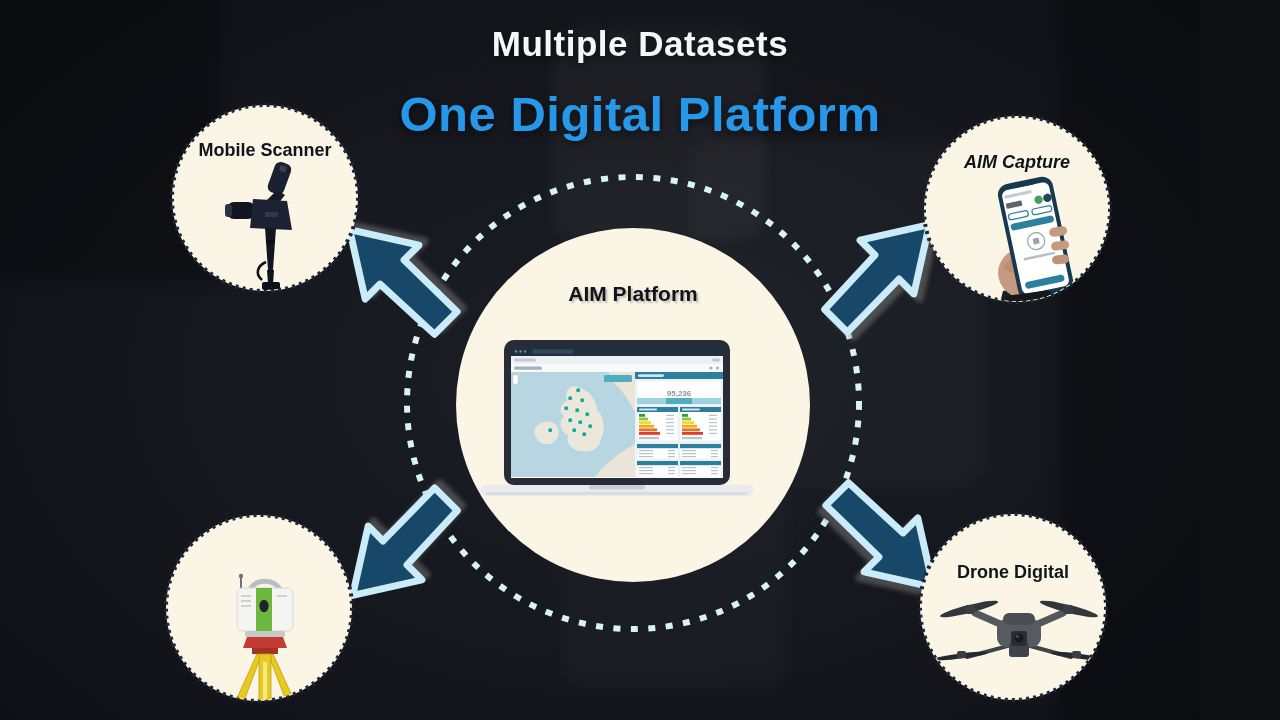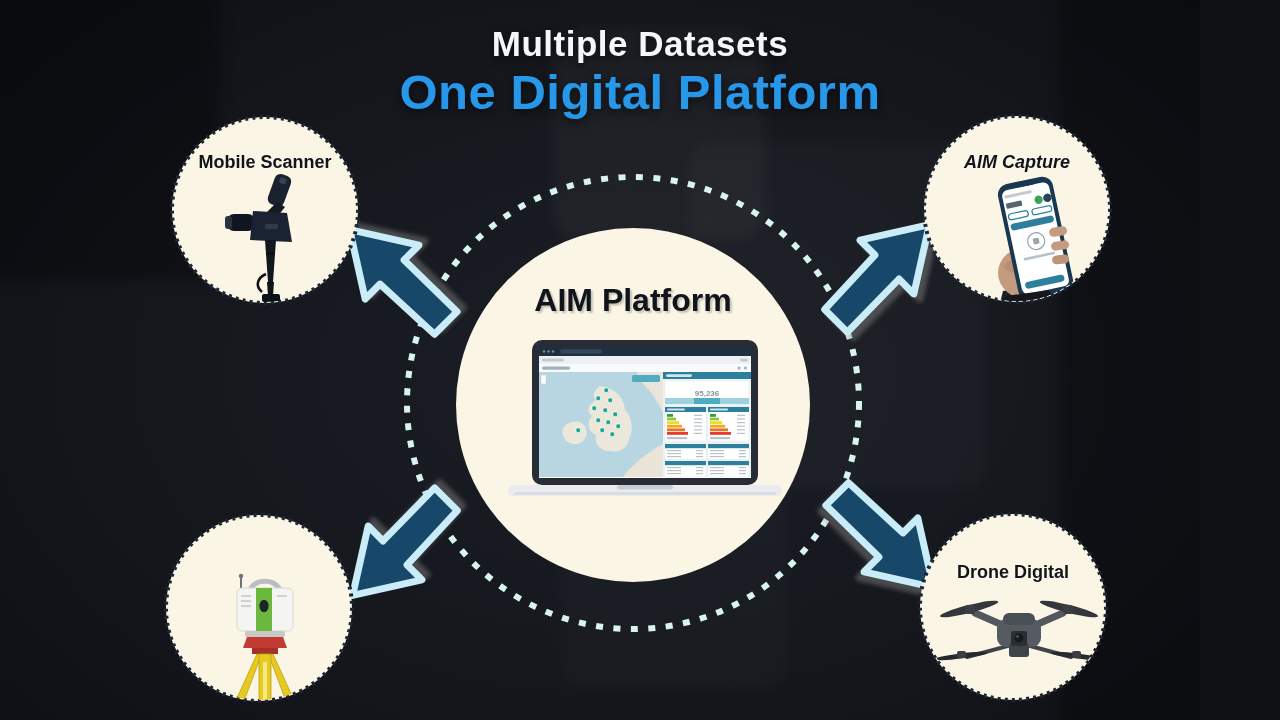--- a/index.html
+++ b/index.html
@@ -11,39 +11,39 @@
   .bg-shape { position:absolute; border-radius:26px; filter:blur(7px); }
   .bg-s1 { left:552px; top:28px;  width:214px; height:212px; background:rgba(255,255,255,0.035); }
   .bg-s2 { left:688px; top:140px; width:300px; height:350px; background:rgba(255,255,255,0.022); }
   .bg-s3 { left:560px; top:430px; width:230px; height:260px; background:rgba(255,255,255,0.018); }
   .bg-s4 { left:1060px; top:-20px; width:260px; height:760px; background:rgba(0,0,0,0.28); border-radius:0; }
   .bg-s5 { left:-20px; top:-20px; width:240px; height:300px; background:rgba(0,0,0,0.30); border-radius:0; }
 
   .title-block { position:absolute; left:0; top:0; width:1280px; text-align:center; }
   .title-line1 { margin-top:24px; font-size:35px; font-weight:700; letter-spacing:0.5px;
                  color:#f4f6f8; text-shadow:0 3px 8px rgba(0,0,0,0.55); }
-  .title-line2 { margin-top:0; font-size:49px; font-weight:800; letter-spacing:0.5px;
+  .title-line2 { margin-top:22px; font-size:49px; font-weight:800; letter-spacing:0.5px;
                  color:#2797ea; text-shadow:0 3px 8px rgba(0,0,0,0.55); }
 
   .ring { position:absolute; left:401px; top:171px; width:464px; height:464px; }
 
   .center-circle { position:absolute; left:456px; top:228px; width:354px; height:354px;
                    border-radius:50%; background:#fbf5e5; }
   .center-label { position:absolute; left:456px; top:282px; width:354px; text-align:center;
-                  font-size:32px; font-weight:800; color:#10141b;
+                  font-size:21px; font-weight:800; color:#10141b;
                   text-shadow:2px 2px 2px rgba(0,0,0,0.22); }
-  .laptop { position:absolute; left:508px; top:338px; width:274px; height:164px; }
+  .laptop { position:absolute; left:480px; top:338px; width:274px; height:164px; }
   .laptop svg { display:block; width:100%; height:100%; }
 
   .node { position:absolute; width:196px; height:196px; }
   .node svg.node-ring { position:absolute; inset:0; }
   .node-clip { position:absolute; inset:6px; border-radius:50%; overflow:hidden; }
   .node-label { position:absolute; left:0; width:100%; text-align:center;
                 font-size:18px; font-weight:700; color:#10141b; }
-  .node-tl { left:167px; top:112px; }
+  .node-tl { left:167px; top:100px; }
   .node-tr { left:919px; top:111px;font-style:italic; }
   .node-bl { left:161px; top:510px; }
   .node-br { left:915px; top:509px; }
   .node-tl .node-label { top:34px; }
   .node-tr .node-label { top:35px; }
   .node-bl .node-label { top:40px; }
   .node-br .node-label { top:47px; }
   .illus { position:absolute; }
 
   .arrow-wrap { position:absolute; width:150px; height:100px; }

